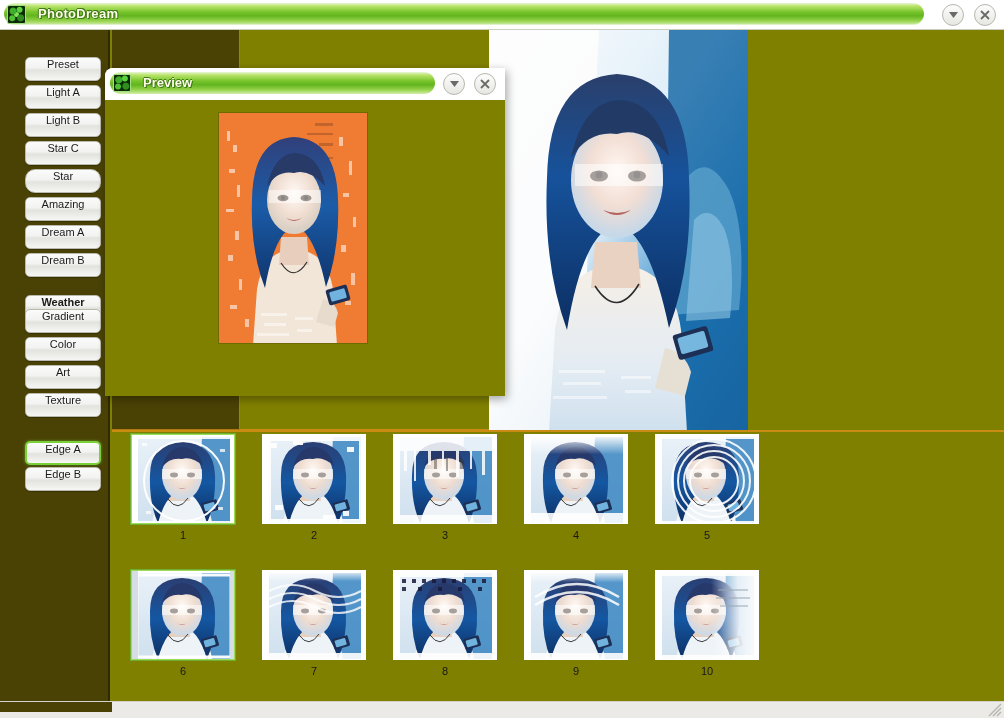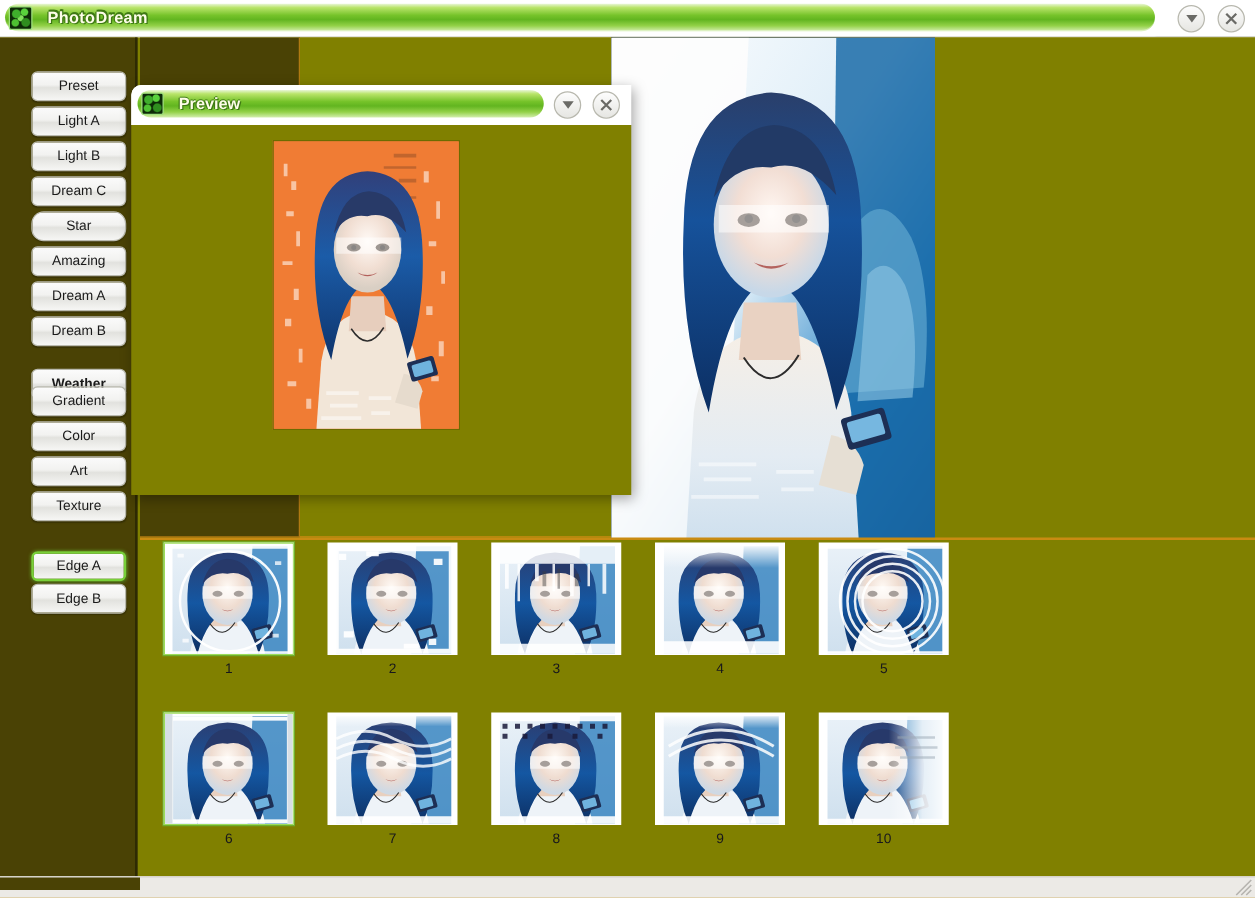--- a/index.html
+++ b/index.html
@@ -5,21 +5,21 @@
   * { box-sizing: border-box; margin:0; padding:0; }
   html,body {
     width:1004px; height:718px;
     font-family:"Liberation Sans", sans-serif;
     background:#eceae6;
     overflow:hidden;
   }
   #app {
     position:relative;
     width:1004px; height:718px;
-    background:#fdba74;
+    background:#a16207;
   }
 
   
   .titlebar {
     position:absolute; left:0; top:0; width:1004px; height:30px;
     background:#ffffff;
     border-bottom:1px solid #c9ccbe;
     overflow:hidden;
   }
   .titlebar .tb-round {
@@ -74,21 +74,21 @@
     position:absolute; left:0; top:0; width:110px; height:671px;
     background:#4a4205;
     border-right:2px solid #2e2a03;
   }
   .sbtn {
     position:absolute; left:25px; width:76px; height:24px;
     background:linear-gradient(to bottom,#fbfbfb 0%,#f2f2f0 45%,#e2e2de 55%,#f6f6f4 100%);
     border:1px solid #b9b9ae;
     border-radius:5px;
     font-size:11px; color:#1a1a1a;
-    display:flex; align-items:center; justify-content:center;
+    display:flex; justify-content:center;
     cursor:pointer;
     box-shadow:0 1px 1px rgba(0,0,0,.25);
   }
   .sbtn.sel {
     border:2px solid #79d03a;
     box-shadow:0 0 3px rgba(121,208,58,.7), 0 1px 1px rgba(0,0,0,.25);
     margin-top:20px;
   }
 
   
@@ -246,21 +246,21 @@
         <div class="sbtn" style="top: 27px;">
           <span>Preset</span>
         </div>
         <div class="sbtn" style="top: 55px;">
           <span>Light A</span>
         </div>
         <div class="sbtn" style="top: 83px;">
           <span>Light B</span>
         </div>
         <div class="sbtn" style="top: 111px;">
-          <span>Dream C</span>
+          <span>Star C</span>
         </div>
         <div class="sbtn" style="top: 139px; border-radius: 10px;">
           <span>Star</span>
         </div>
         <div class="sbtn" style="top: 167px;">
           <span>Amazing</span>
         </div>
         <div class="sbtn" style="top: 195px;">
           <span>Dream A</span>
         </div>

